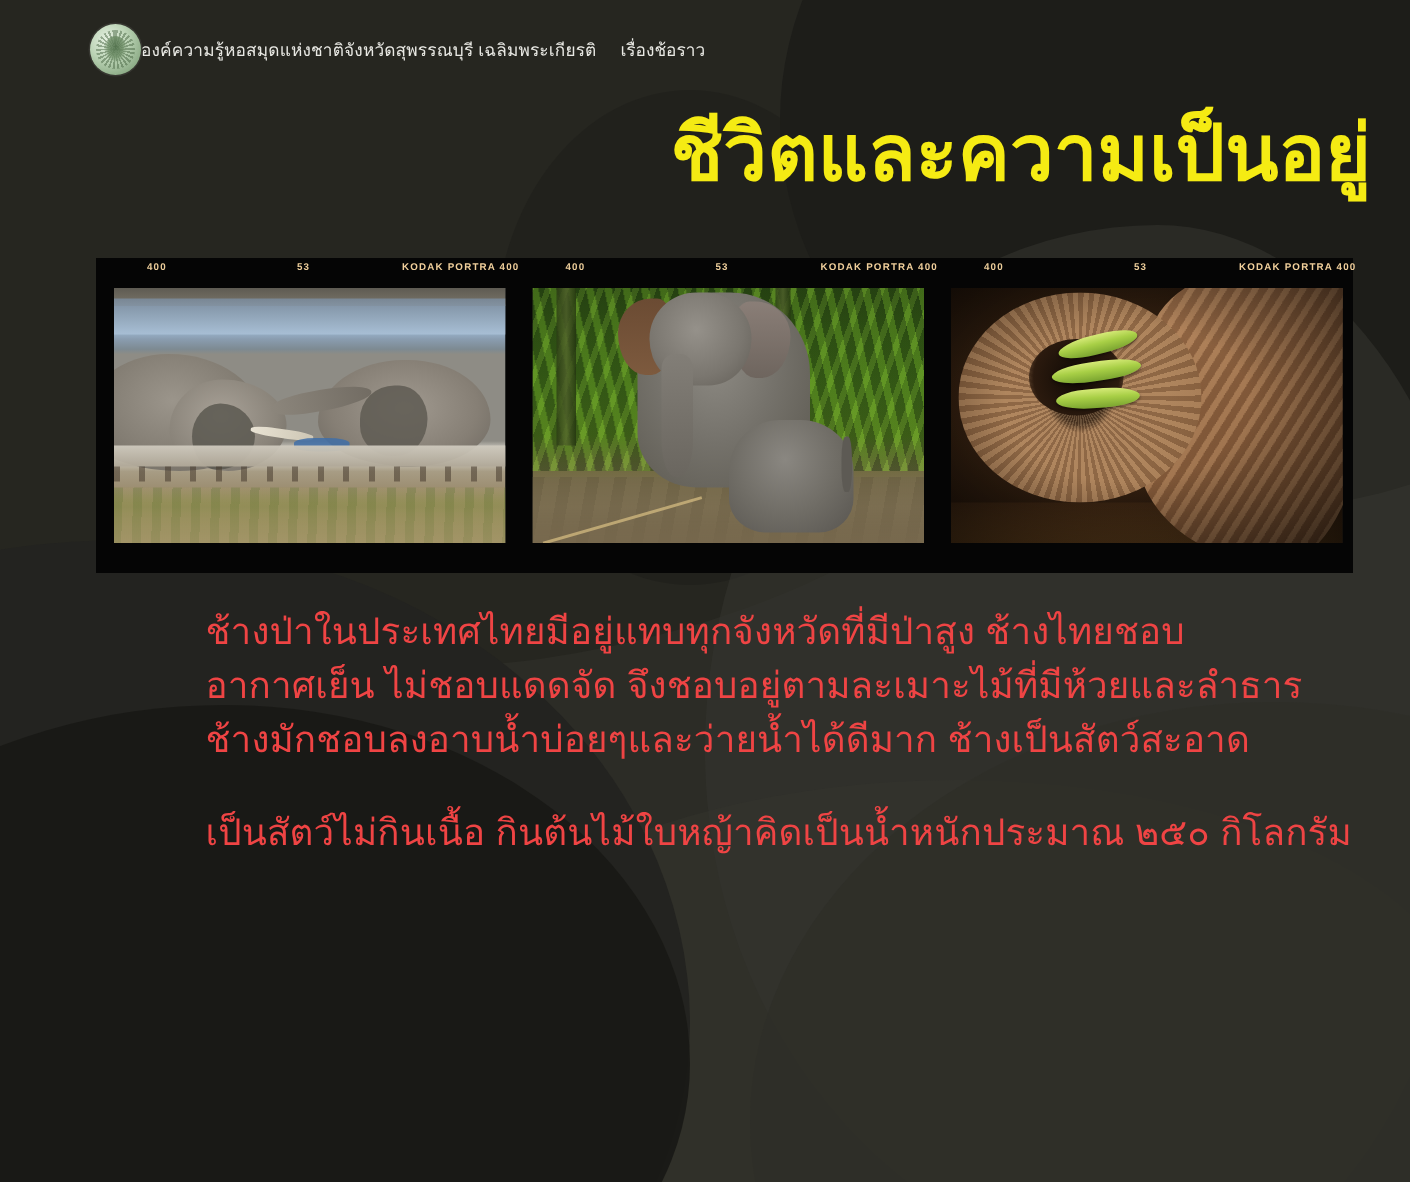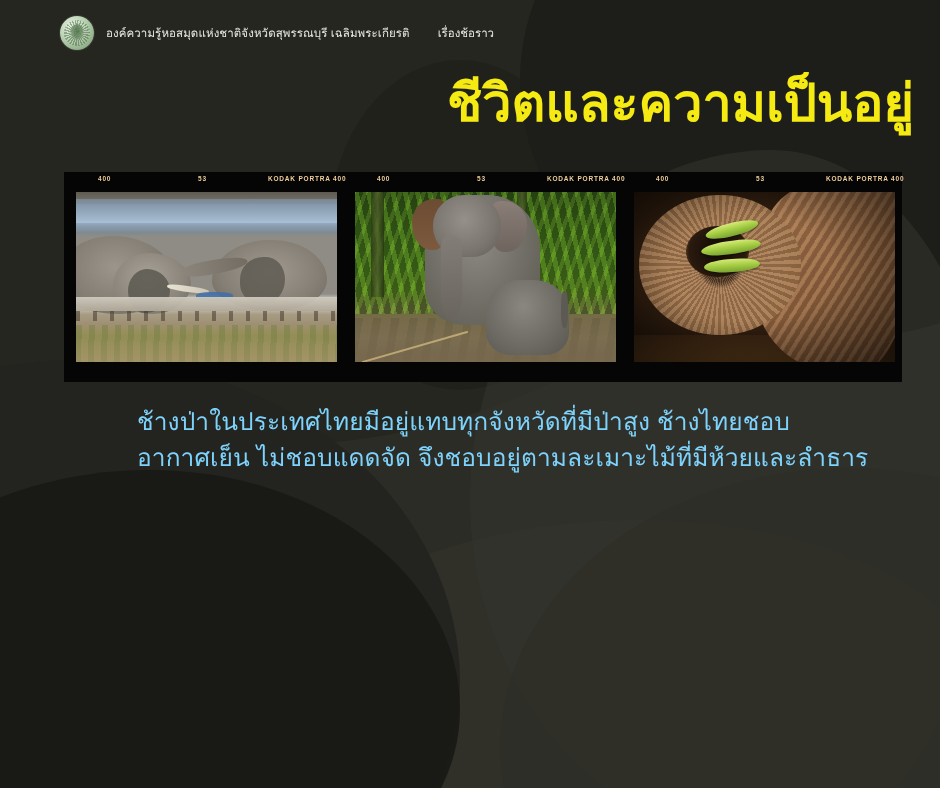--- a/index.html
+++ b/index.html
@@ -83,21 +83,20 @@
     border-radius: 50%;
     opacity: 0.7;
   }
 
   
   .header {
     position: absolute;
     left: 60px; top: 16px;
     display: flex;
     align-items: center;
-    gap: 12px;
     z-index: 6;
   }
   .logo {
     width: 34px; height: 34px;
     border-radius: 50%;
     background:
       radial-gradient(circle at 35% 32%, #e8f2e4 0%, #bcd4b6 40%, #8fae89 75%, #5d7a57 100%);
     position: relative;
     overflow: hidden;
     flex: none;
@@ -390,21 +389,21 @@
     position: absolute; left: 0; bottom: 0; width: 100%; height: 16%;
     background: linear-gradient(to bottom, rgba(80,50,24,.35), rgba(120,80,35,.55));
   }
 
   
   .body-text {
     position: absolute;
     left: 137px; top: 404px;
     width: 720px;
     z-index: 6;
-    color: #7dd3fc;
+    color: #ef4444;
     font-size: 24.5px;
     line-height: 36px;
     letter-spacing: .1px;
   }
   .para { margin: 0 0 26px 0; }
   .para p { margin: 0; white-space: nowrap; }
 </style>
 </head>
 <body>
 
@@ -507,18 +506,20 @@
         </div>
       </div>
 
     </div>
   </div>
 
   <div class="body-text">
     <div class="para">
       <p>ช้างป่าในประเทศไทยมีอยู่แทบทุกจังหวัดที่มีป่าสูง ช้างไทยชอบ</p>
       <p>อากาศเย็น ไม่ชอบแดดจัด จึงชอบอยู่ตามละเมาะไม้ที่มีห้วยและลำธาร</p>
+      <p> ช้างมักชอบลงอาบน้ำบ่อยๆและว่ายน้ำได้ดีมาก ช้างเป็นสัตว์สะอาด</p>
     </div>
     <div class="para">
+      <p>เป็นสัตว์ไม่กินเนื้อ กินต้นไม้ใบหญ้าคิดเป็นน้ำหนักประมาณ ๒๕๐ กิโลกรัม</p>
     </div>
   </div>
 
 </div>
 
 </body></html>

